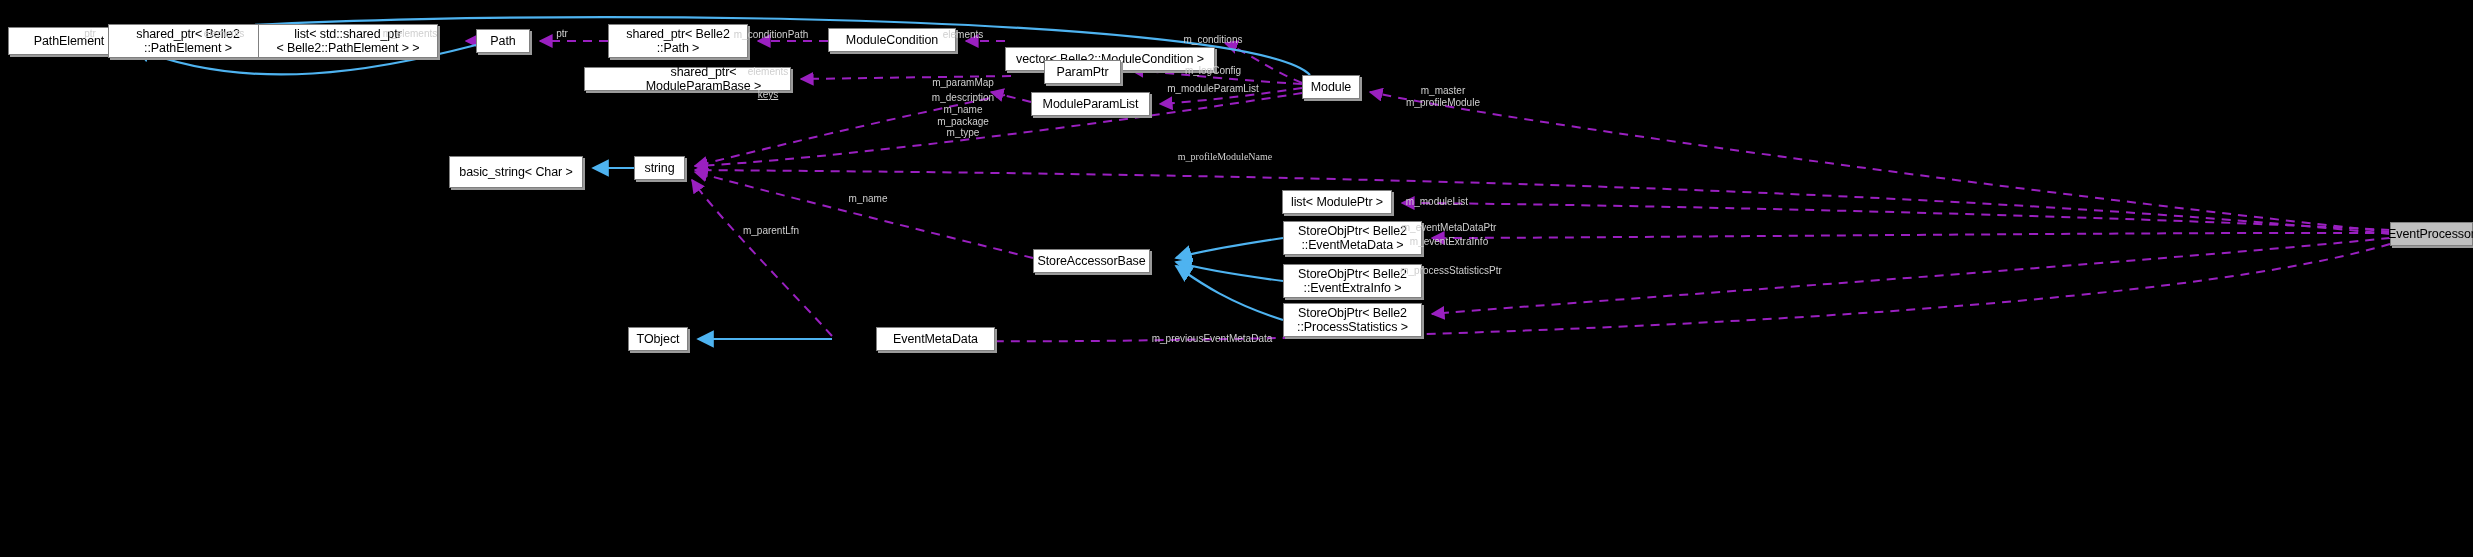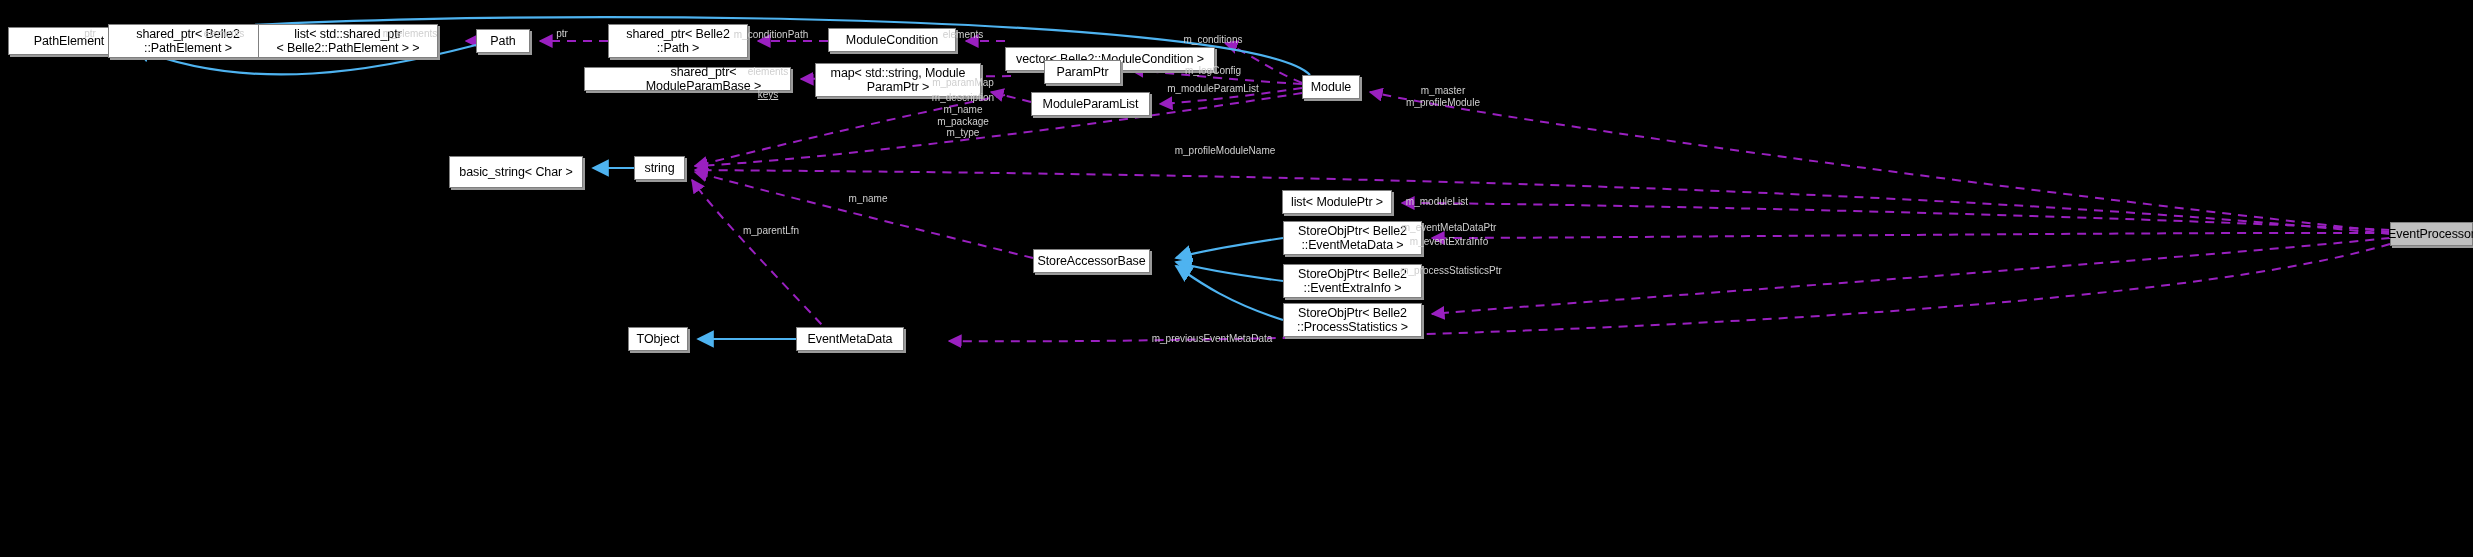--- a/index.html
+++ b/index.html
@@ -67,50 +67,49 @@
   </svg>
 
   <div class="node" style="left:8px;top:27px;width:122px;height:28px;">PathElement</div>
   <div class="node" style="left:108px;top:24px;width:160px;height:34px;white-space:pre-line;">shared_ptr&lt; Belle2<br>::PathElement &gt;</div>
   <div class="node" style="left:258px;top:24px;width:180px;height:34px;white-space:pre-line;">list&lt; std::shared_ptr<br>&lt; Belle2::PathElement &gt; &gt;</div>
   <div class="node" style="left:476px;top:29px;width:54px;height:24px;">Path</div>
   <div class="node" style="left:608px;top:24px;width:140px;height:34px;white-space:pre-line;">shared_ptr&lt; Belle2<br>::Path &gt;</div>
   <div class="node" style="left:828px;top:28px;width:128px;height:24px;">ModuleCondition</div>
   <div class="node" style="left:1005px;top:28px;width:210px;height:24px;margin-top:19px;">vector&lt; Belle2::ModuleCondition &gt;</div>
   <div class="node" style="left:584px;top:67px;width:207px;height:24px;padding-left:36px;">shared_ptr&lt; ModuleParamBase &gt;</div>
-  <div class="node" style="left:815px;top:63px;width:166px;height:34px;white-space:pre-line;">map&lt; std::string, Module<br>ParamPtr &gt;</div>
   <div class="node" style="left:1044px;top:60px;width:77px;height:24px;">ParamPtr</div>
   <div class="node" style="left:1031px;top:92px;width:119px;height:24px;">ModuleParamList</div>
   <div class="node" style="left:1302px;top:75px;width:58px;height:24px;">Module</div>
   <div class="node" style="left:449px;top:156px;width:134px;height:32px;">basic_string&lt; Char &gt;</div>
   <div class="node" style="left:634px;top:156px;width:51px;height:24px;">string</div>
   <div class="node" style="left:1282px;top:190px;width:110px;height:24px;">list&lt; ModulePtr &gt;</div>
   <div class="node" style="left:1283px;top:221px;width:139px;height:34px;white-space:pre-line;">StoreObjPtr&lt; Belle2<br>::EventMetaData &gt;</div>
   <div class="node" style="left:1283px;top:264px;width:139px;height:34px;white-space:pre-line;">StoreObjPtr&lt; Belle2<br>::EventExtraInfo &gt;</div>
   <div class="node" style="left:1283px;top:303px;width:139px;height:34px;white-space:pre-line;">StoreObjPtr&lt; Belle2<br>::ProcessStatistics &gt;</div>
   <div class="node" style="left:1033px;top:249px;width:117px;height:24px;">StoreAccessorBase</div>
   <div class="node gray" style="left:2390px;top:222px;width:83px;height:24px;">EventProcessor</div>
   <div class="node" style="left:628px;top:327px;width:60px;height:24px;">TObject</div>
-  <div class="node" style="left:796px;top:327px;width:108px;height:24px;">EventMetaData</div>
+  <div class="node" style="left:876px;top:327px;width:119px;height:24px;">EventMetaData</div>
 
   <div class="elabel" style="left:90px;top:28px;">ptr</div>
   <div class="elabel" style="left:224px;top:28px;">elements</div>
   <div class="elabel" style="left:410px;top:28px;">m_elements</div>
   <div class="elabel" style="left:562px;top:28px;">ptr</div>
   <div class="elabel" style="left:771px;top:29px;">m_conditionPath</div>
   <div class="elabel" style="left:963px;top:29px;">elements</div>
   <div class="elabel" style="left:1213px;top:34px;">m_conditions</div>
   <div class="elabel" style="left:768px;top:66px;">elements</div>
   <div class="elabel" style="left:768px;top:89px;text-decoration:underline;">keys</div>
   <div class="elabel" style="left:963px;top:77px;">m_paramMap</div>
   <div class="elabel" style="left:1213px;top:65px;">m_logConfig</div>
   <div class="elabel" style="left:1213px;top:83px;">m_moduleParamList</div>
   <div class="elabel" style="left:963px;top:92px;">m_description<br>m_name<br>m_package<br>m_type</div>
   <div class="elabel" style="left:1443px;top:85px;">m_master<br>m_profileModule</div>
-  <div class="elabel" style="left:1225px;top:145px;">m_profileModuleName</div>
+  <div class="elabel" style="left:1225px;top:151px;font-family:Liberation Serif, serif;">m_profileModuleName</div>
   <div class="elabel" style="left:1437px;top:196px;">m_moduleList</div>
   <div class="elabel" style="left:868px;top:193px;">m_name</div>
   <div class="elabel" style="left:1449px;top:222px;">m_eventMetaDataPtr</div>
   <div class="elabel" style="left:1449px;top:236px;">m_eventExtraInfo</div>
   <div class="elabel" style="left:771px;top:225px;">m_parentLfn</div>
   <div class="elabel" style="left:1451px;top:265px;">m_processStatisticsPtr</div>
   <div class="elabel" style="left:1212px;top:333px;">m_previousEventMetaData</div>
 
 </div>
 

